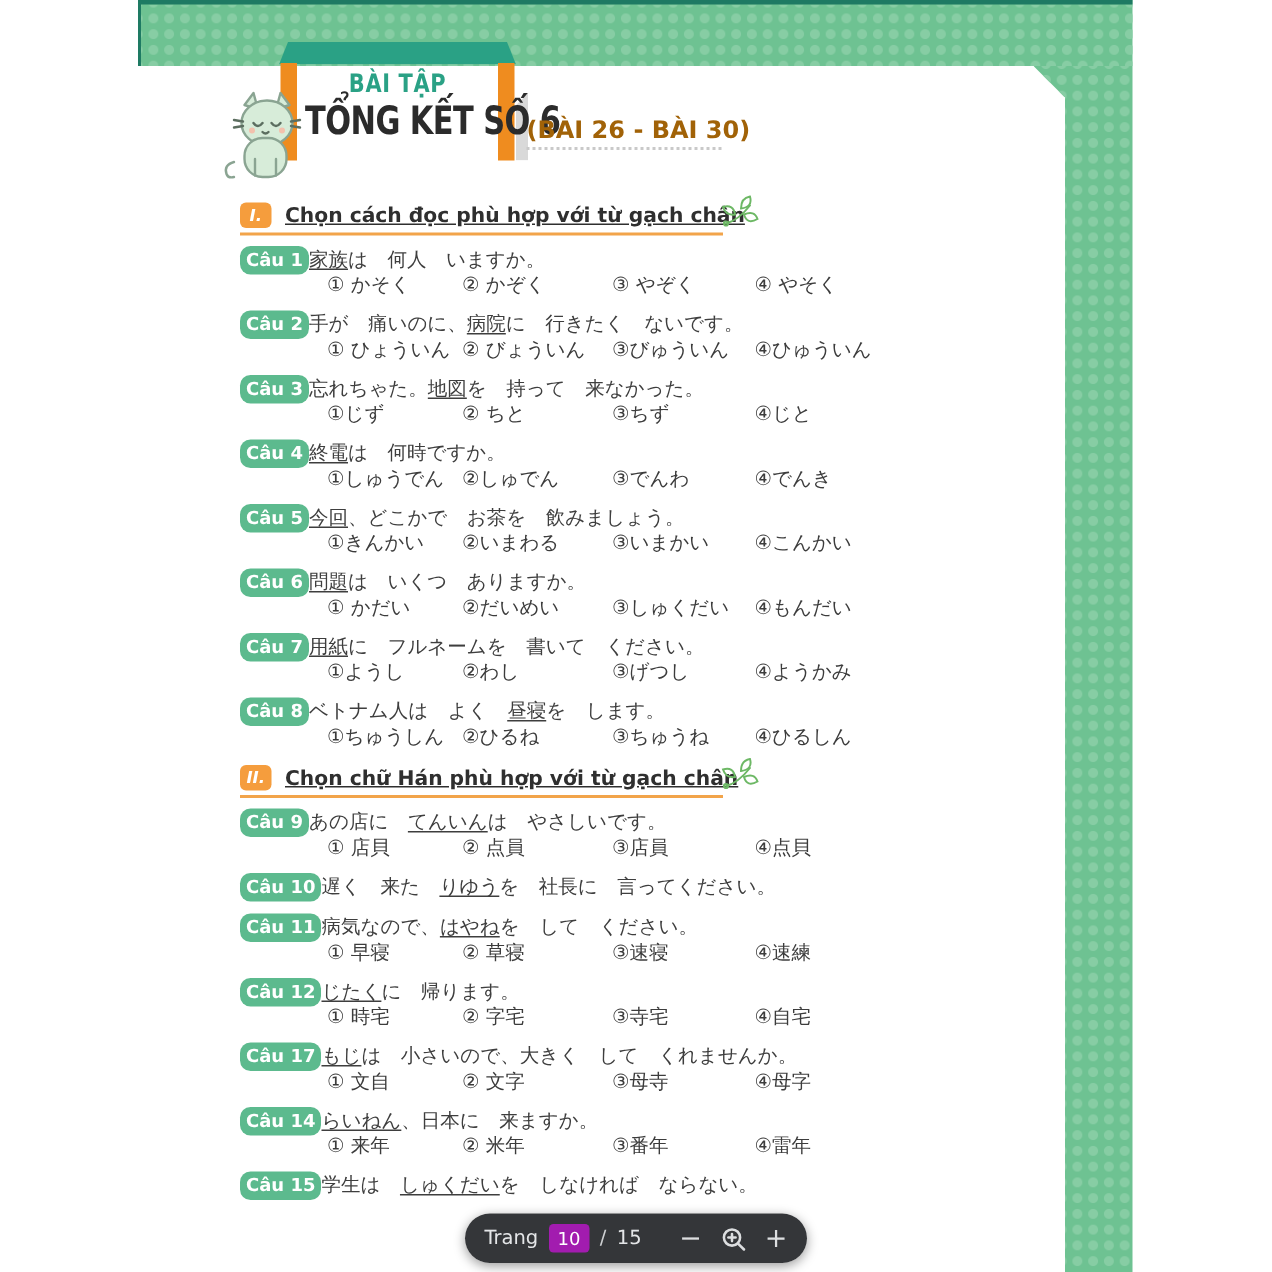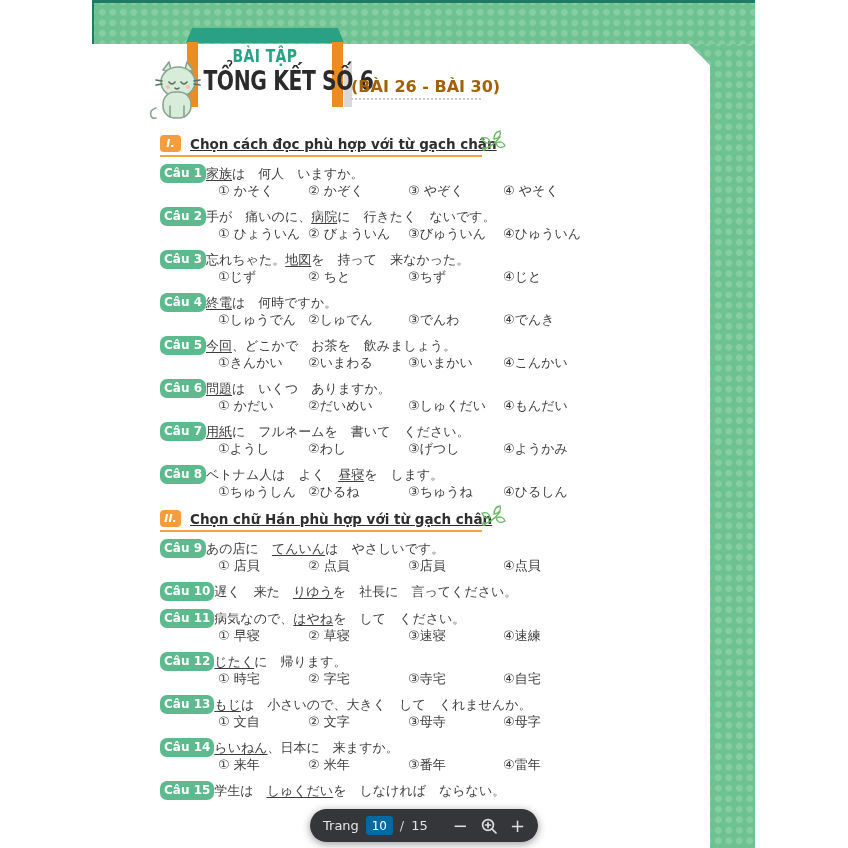--- a/index.html
+++ b/index.html
@@ -100,21 +100,21 @@
   .toolbar {
     position:absolute; left:50%; top:809px; transform:translateX(-50%);
     width:228px; height:33px; border-radius:17px;
     background:rgba(44,46,49,.96);
     box-shadow:0 2px 8px rgba(0,0,0,.4);
     display:flex; align-items:center; padding:0 13px;
     color:#e4e6e8; font-size:13px; z-index:50;
   }
   .toolbar .lbl { margin-right:7px; }
   .page-input {
-    width:27px; height:19px; background:#0369a1; border:none; border-radius:3px;
+    width:27px; height:19px; background:#a21caf; border:none; border-radius:3px;
     color:#fff; font-size:12px; text-align:center; margin-right:7px;
     font-family:"DejaVu Sans","Liberation Sans",sans-serif;
   }
   .slash { margin-right:7px; color:#cfd1d3; }
   .total { margin-right:10px; }
   .tb-divider { width:1px; height:22px; background:#5c6063; margin-right:10px; }
   .tb-btn {
     background:none; border:none; color:#dcdee0; cursor:pointer;
     font-size:18px; line-height:18px; padding:0 5px;
     font-family:"DejaVu Sans","Liberation Sans",sans-serif;
@@ -339,21 +339,21 @@
     <div class="opts">
             <span class="opt jp">① 時宅</span>
             <span class="opt jp">② 字宅</span>
             <span class="opt jp">③寺宅</span>
             <span class="opt jp">④自宅</span>
           </div>
   </div>
 
   <div class="question">
     <div class="q-row">
-      <span class="q-badge">Câu 13</span>
+      <span class="q-badge">Câu 17</span>
       <span class="jp q-text"><u>もじ</u>は　小さいので、大きく　して　くれませんか。</span>
     </div>
     <div class="opts">
             <span class="opt jp">① 文自</span>
             <span class="opt jp">② 文字</span>
             <span class="opt jp">③母寺</span>
             <span class="opt jp">④母字</span>
           </div>
   </div>
 

